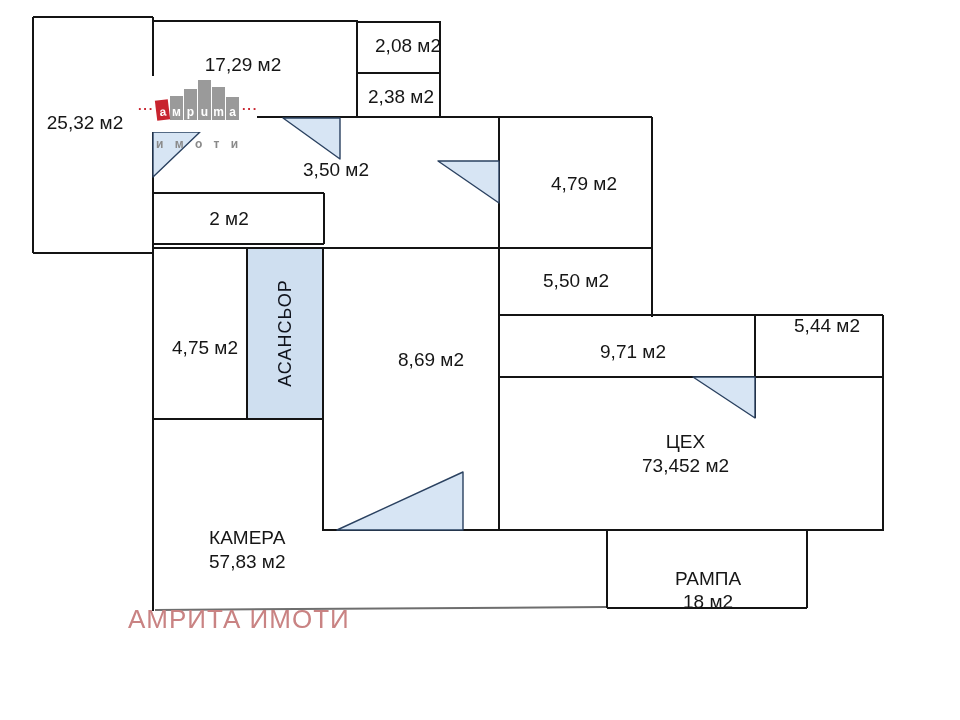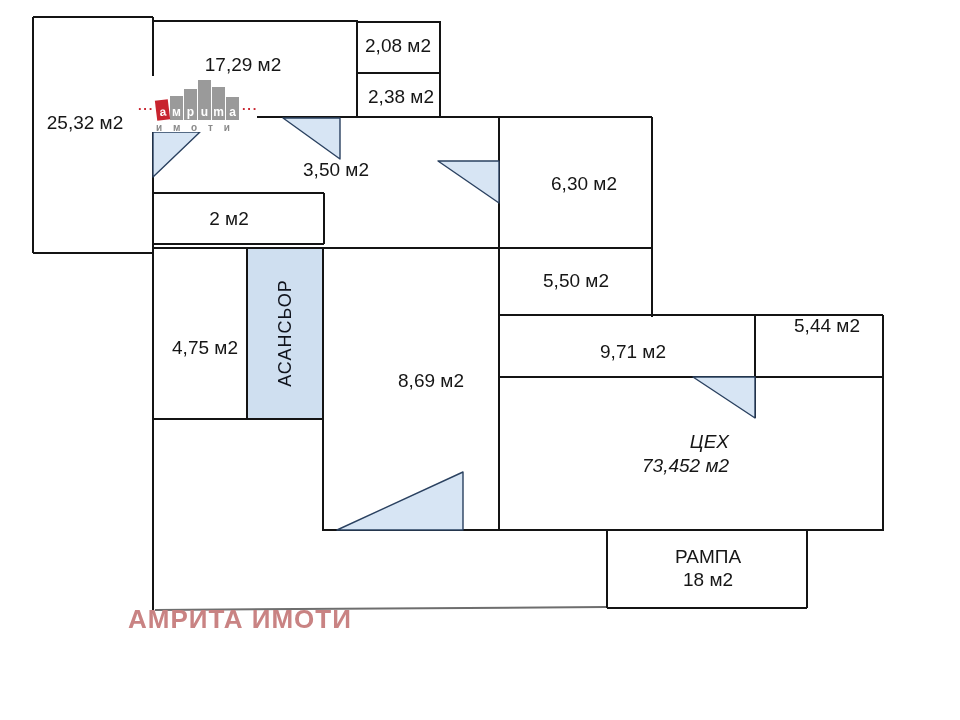--- a/index.html
+++ b/index.html
@@ -5,43 +5,43 @@
   html,body{margin:0;padding:0;background:#ffffff;}
   body{width:960px;height:720px;overflow:hidden;
        font-family:"Liberation Sans", sans-serif;color:#161616;}
   #plan{position:relative;width:960px;height:720px;background:#ffffff;}
   #plan svg{position:absolute;left:0;top:0;}
 
   
   .rl{position:absolute;transform:translate(-50%,-50%);
       font-size:19px;white-space:nowrap;color:#161616;}
   .rl-block{position:absolute;font-size:19px;line-height:24px;
-      white-space:nowrap;color:#161616;text-align:right;font-style:italic;}
+      white-space:nowrap;color:#161616;text-align:center;}
   .rl-center2{position:absolute;transform:translate(-50%,-50%);
-      font-size:19px;line-height:23px;white-space:nowrap;text-align:center;color:#161616;}
+      font-size:19px;line-height:23px;white-space:nowrap;text-align:center;color:#161616;margin-top:22px;}
   .rl-vert{position:absolute;transform:translate(-50%,-50%) rotate(-90deg);
       font-size:18px;letter-spacing:1px;white-space:nowrap;color:#10131c;}
 
   
-  .watermark{position:absolute;left:128px;top:604px;font-size:26px;font-weight:bold;
+  .watermark{position:absolute;left:128px;top:604px;font-size:26px;font-weight:normal;
       letter-spacing:1px;color:#c98383;white-space:nowrap;}
 
   
   .logo{position:absolute;left:136px;top:76px;width:118px;height:56px;background:#ffffff;}
   .logo-row{display:flex;align-items:flex-end;height:44px;}
   .logo-dots{font-size:13px;font-weight:bold;color:#c8232e;letter-spacing:1px;
       margin:0 2px 6px 2px;line-height:10px;}
   .logo-block{display:flex;align-items:flex-end;justify-content:center;
       width:13px;margin-right:1px;background:#9a9a9a;color:#ffffff;
       font-size:12px;font-weight:bold;line-height:15px;}
   .logo-block.accent{background:#c8232e;transform:rotate(-7deg);}
   .b0{height:20px;} .b1{height:24px;} .b2{height:31px;}
   .b3{height:40px;} .b4{height:33px;} .b5{height:23px;}
-  .logo-sub{font-size:10px;font-weight:bold;color:#8a8a8a;letter-spacing:4px;
-      margin:2px 0 0 20px;white-space:nowrap;}
+  .logo-sub{font-size:12px;font-weight:bold;color:#8a8a8a;letter-spacing:4px;
+      margin:17px 0 0 20px;white-space:nowrap;}
 </style>
 </head>
 <body>
 
 <div id="plan">
 
   <svg width="960" height="720" viewBox="0 0 960 720">
 
     <g stroke="#141414" stroke-width="2" fill="none" shape-rendering="crispEdges">
       <line x1="33" y1="17" x2="153" y2="17"></line>
@@ -78,36 +78,40 @@
       <polygon points="153,132 200,132 153,177"></polygon>
       <polygon points="283,118 340,118 340,159"></polygon>
       <polygon points="438,161 499,161 499,203"></polygon>
       <polygon points="693,377 755,377 755,418"></polygon>
       <polygon points="337,530 463,472 463,530"></polygon>
     </g>
   </svg>
 
   <div class="rl" style="left:85px;top:123px">25,32 м2</div>
   <div class="rl" style="left:243px;top:65px">17,29 м2</div>
-  <div class="rl" style="left:398px;top:46px">2,08 м2</div>
+  <div class="rl" style="left:408px;top:46px">2,08 м2</div>
   <div class="rl" style="left:401px;top:97px">2,38 м2</div>
   <div class="rl" style="left:336px;top:170px">3,50 м2</div>
-  <div class="rl" style="left:584px;top:184px">6,30 м2</div>
+  <div class="rl" style="left:584px;top:184px">4,79 м2</div>
   <div class="rl" style="left:229px;top:219px">2 м2</div>
   <div class="rl" style="left:576px;top:281px">5,50 м2</div>
   <div class="rl" style="left:205px;top:348px">4,75 м2</div>
-  <div class="rl" style="left:431px;top:381px">8,69 м2</div>
+  <div class="rl" style="left:431px;top:360px">8,69 м2</div>
   <div class="rl" style="left:633px;top:352px">9,71 м2</div>
   <div class="rl" style="left:827px;top:326px">5,44 м2</div>
 
   <div class="rl-block" style="left:642px;top:430px">
     <div>ЦЕХ</div>
     <div>73,452 м2</div>
   </div>
 
+  <div class="rl-block" style="left:209px;top:526px">
+    <div>КАМЕРА</div>
+    <div>57,83 м2</div>
+  </div>
 
   <div class="rl-center2" style="left:708px;top:568px">
     <div>РАМПА</div>
     <div>18 м2</div>
   </div>
 
   <div class="rl-vert" style="left:285px;top:333px">АСАНСЬОР</div>
 
   <div class="logo">
     <div class="logo-row">

